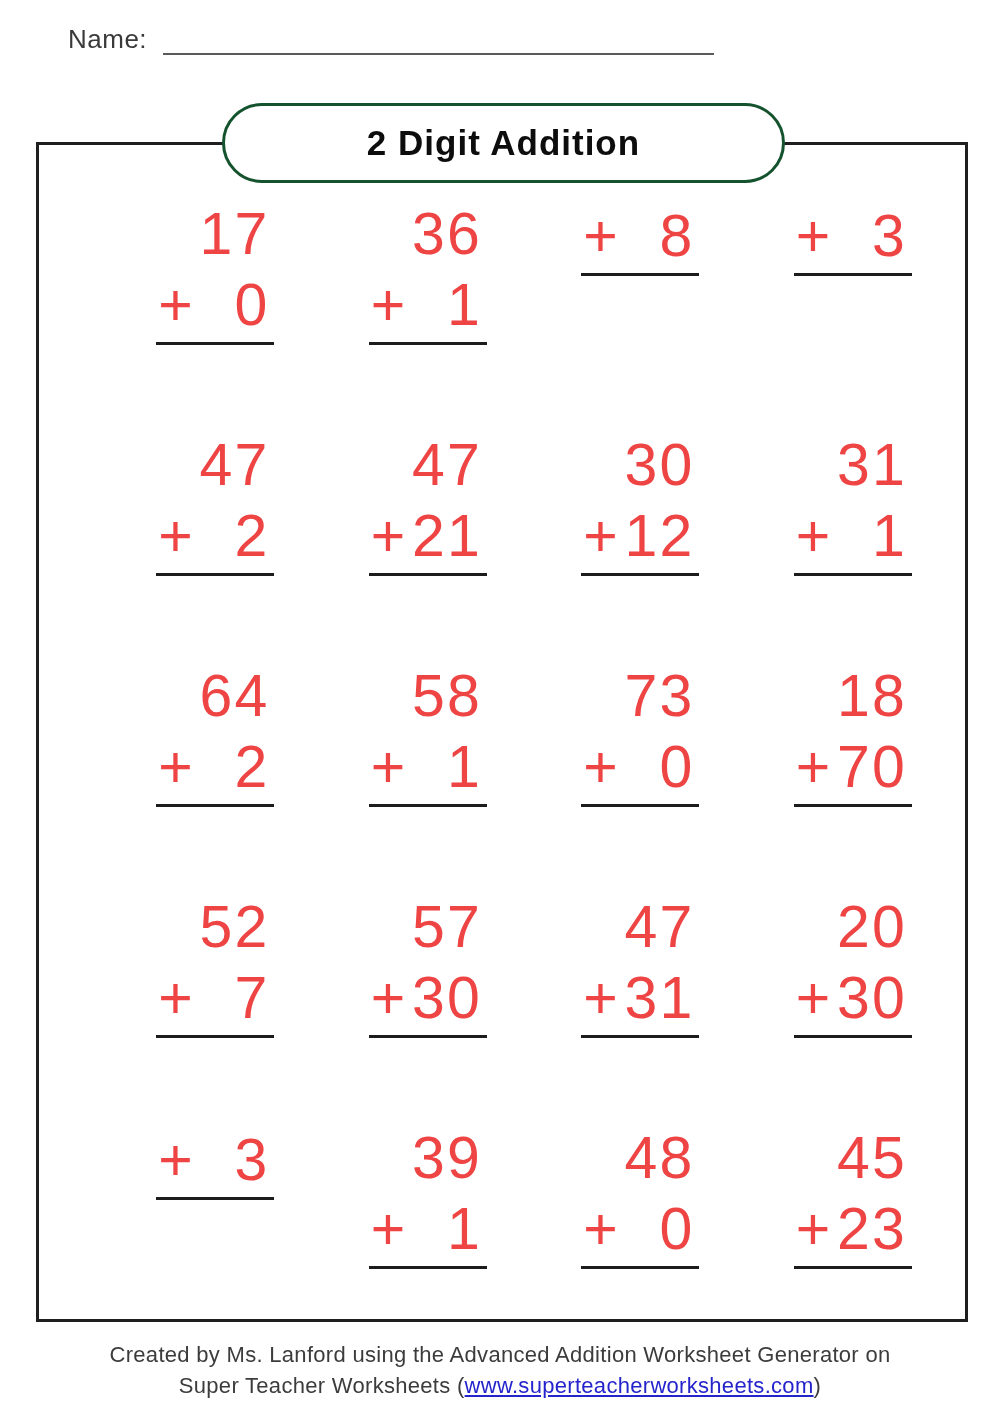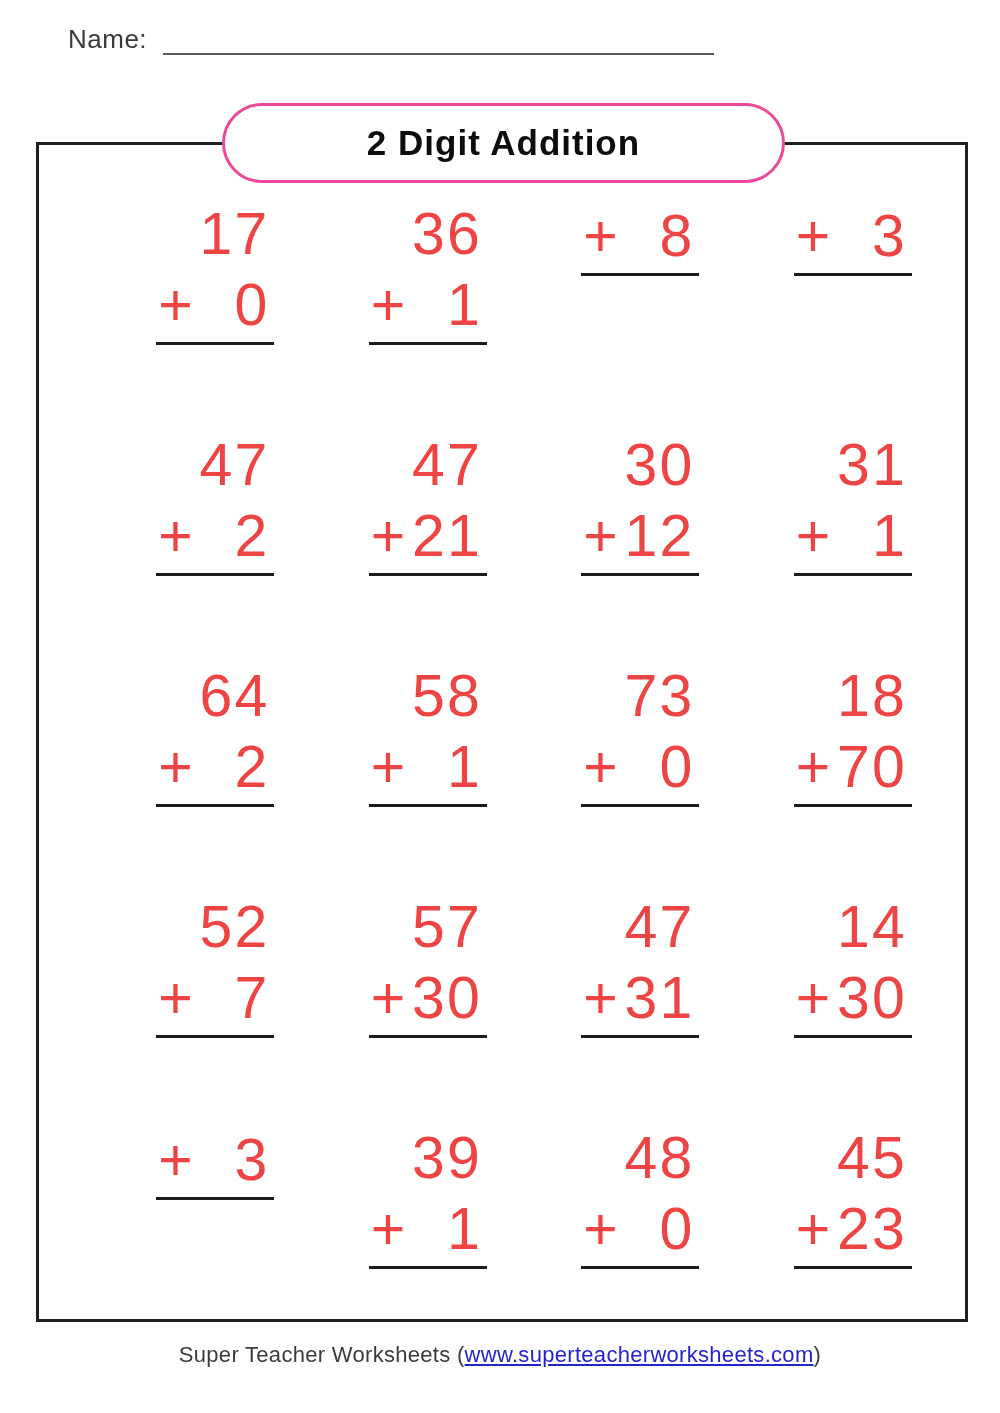--- a/index.html
+++ b/index.html
@@ -27,21 +27,21 @@
     width: 932px; height: 1180px;
     border: 3px solid #1f1f1f;
     background: #ffffff;
   }
 
   
   .title-capsule {
     position: absolute; left: 183px; top: -42px;
     width: 563px; height: 80px;
     background: #ffffff;
-    border: 3px solid #ec4899;
+    border: 3px solid #14532d;
     border-radius: 42px;
     display: flex; align-items: center; justify-content: center;
     z-index: 2;
   }
   .title-capsule .title {
     font-size: 35px; font-weight: bold; color: #0d0d0d; letter-spacing: 1px;
   }
 
   
   .problems-grid {
@@ -204,21 +204,21 @@
 
     <div class="problem">
       <div class="top-number">47</div>
       <div class="bottom-row">
         <span class="plus">+</span>
         <span class="addend">31</span>
       </div>
     </div>
 
     <div class="problem">
-      <div class="top-number">14</div>
+      <div class="top-number">20</div>
       <div class="bottom-row">
         <span class="plus">+</span>
         <span class="addend">30</span>
       </div>
     </div>
 
     <div class="problem">
       <div class="bottom-row">
         <span class="plus">+</span>
         <span class="addend">3</span>
@@ -246,14 +246,15 @@
       <div class="bottom-row">
         <span class="plus">+</span>
         <span class="addend">23</span>
       </div>
     </div>
 
   </div>
 </div>
 
 <div class="footer">
+  <div>Created by Ms. Lanford using the Advanced Addition Worksheet Generator on</div>
   <div><span>Super Teacher Worksheets (</span><span class="site-link">www.superteacherworksheets.com</span><span>)</span></div>
 </div>
 
 </body></html>

